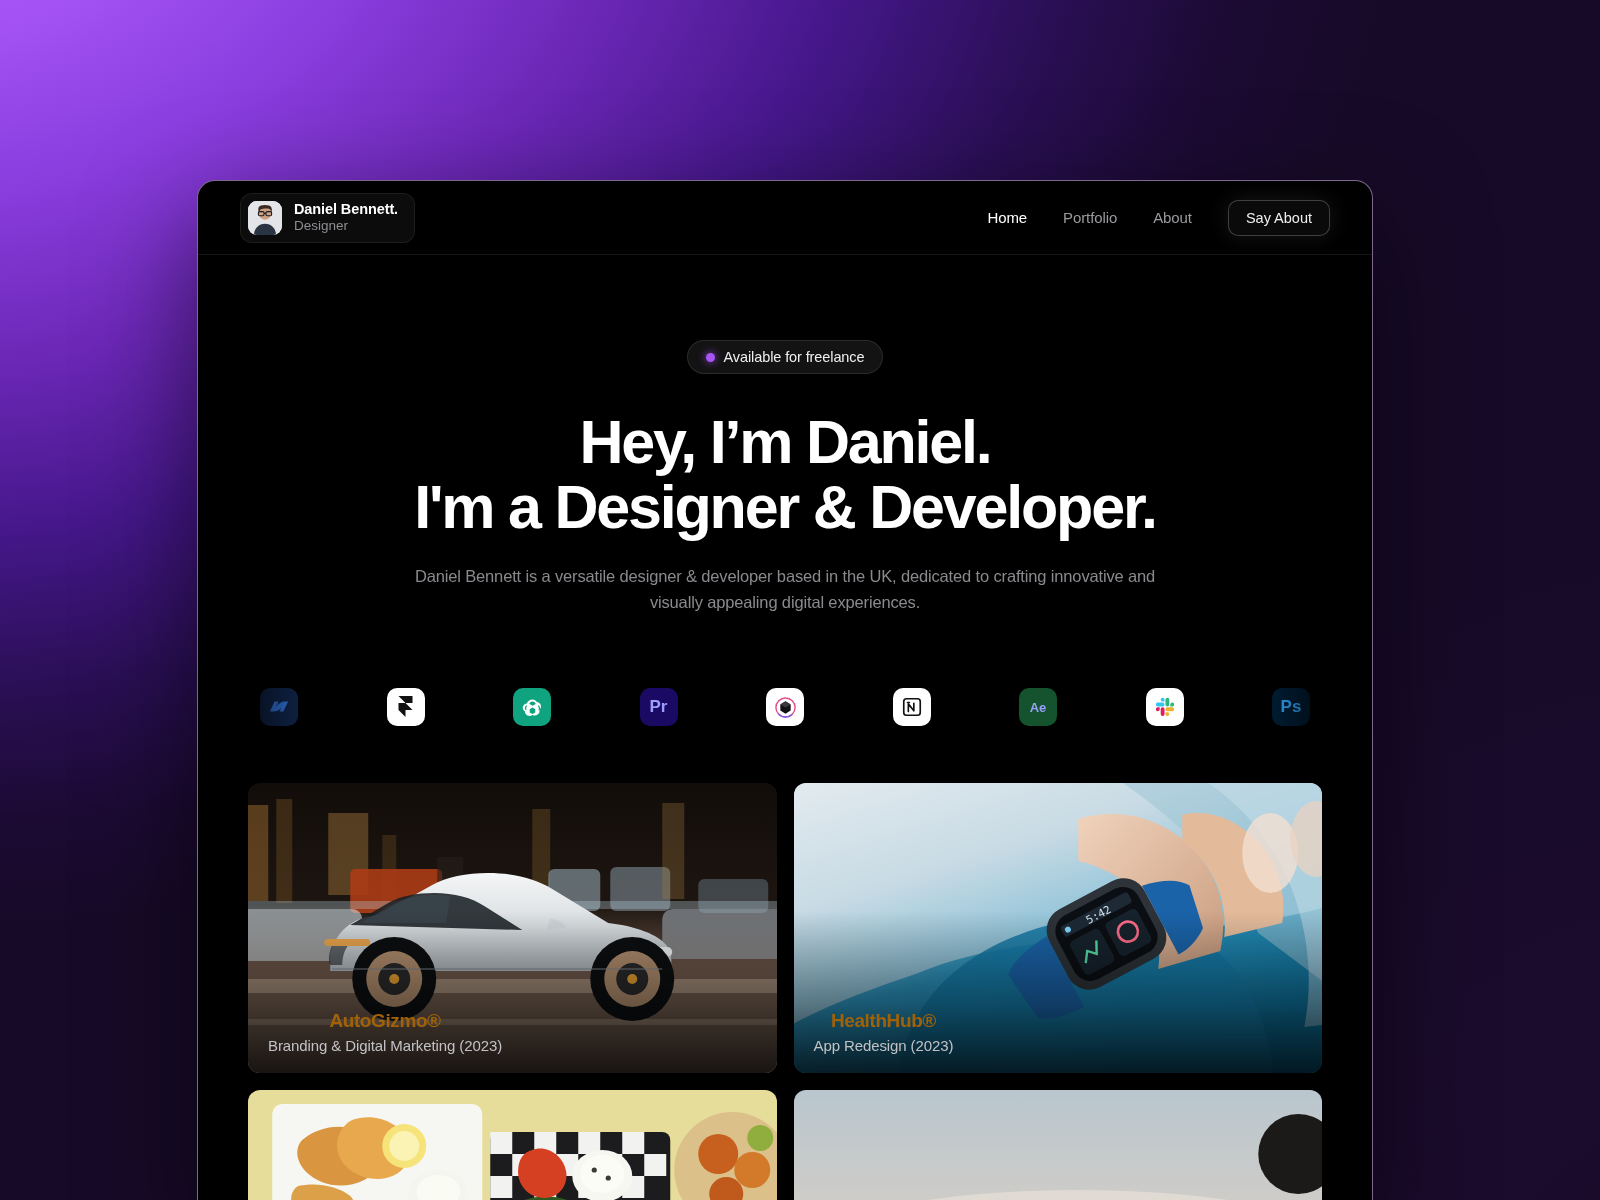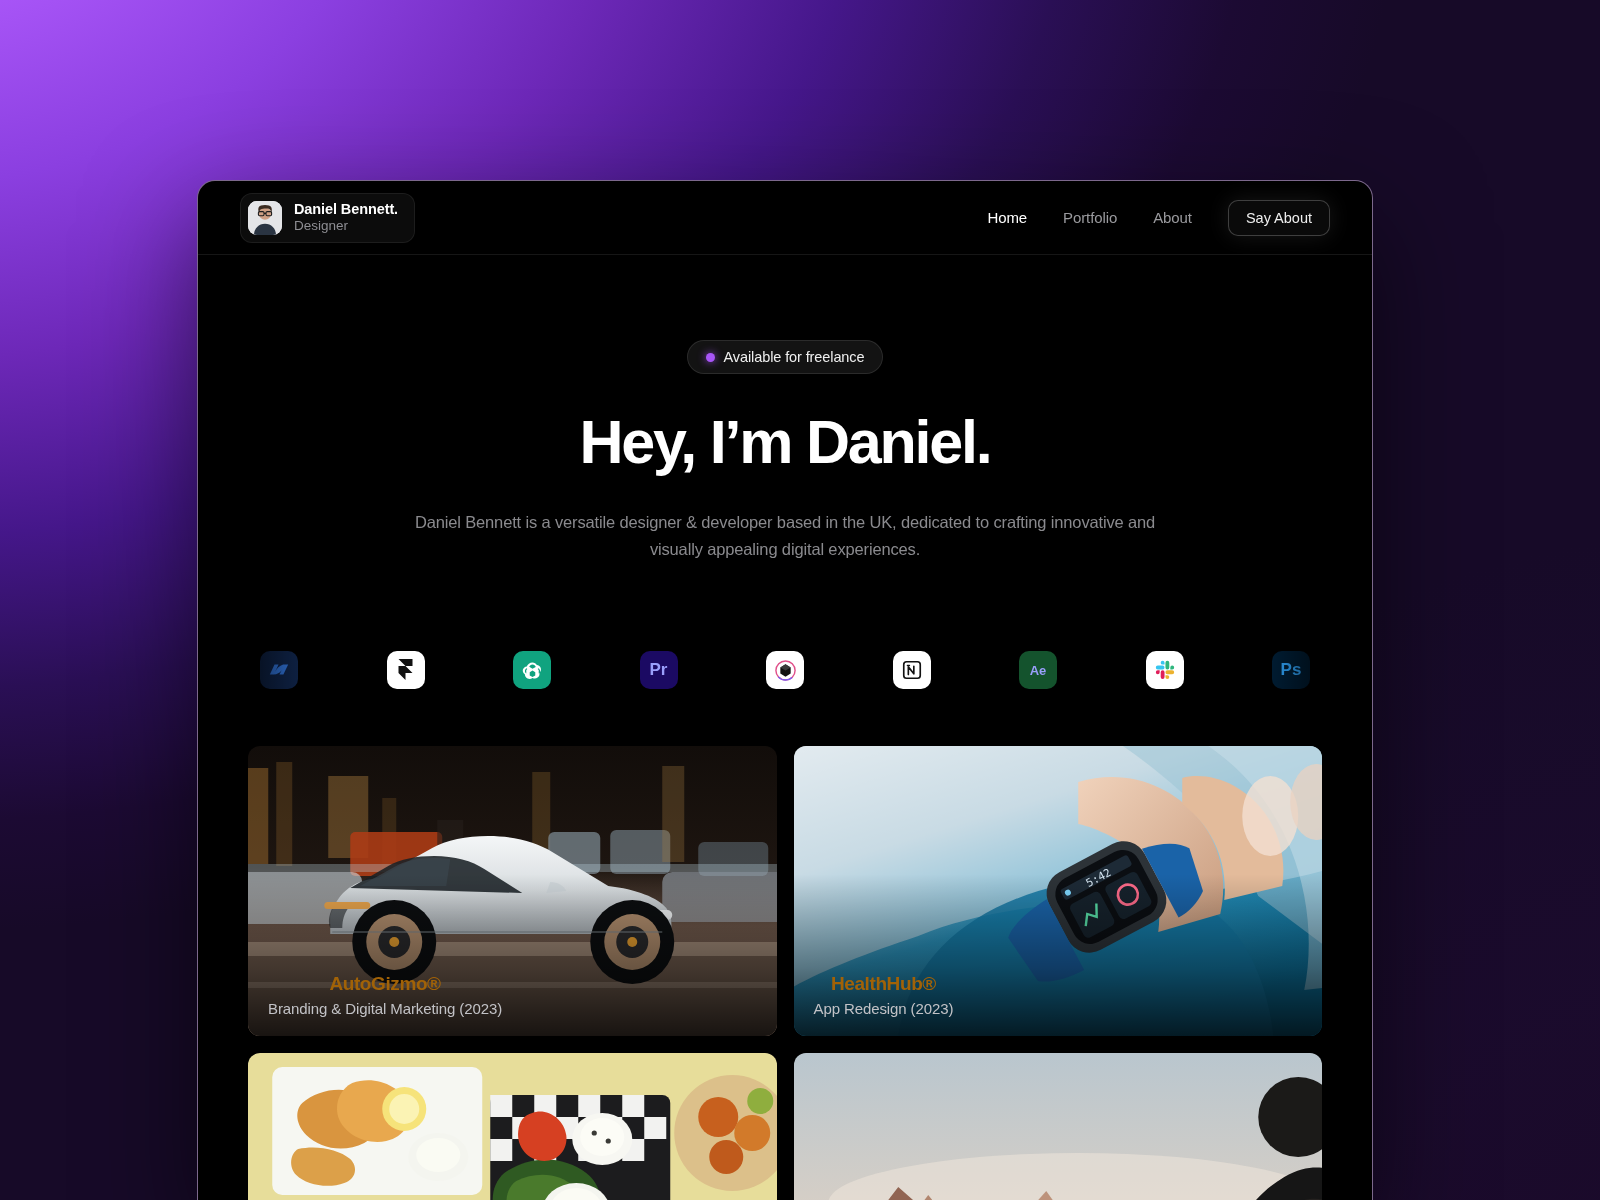--- a/index.html
+++ b/index.html
@@ -88,39 +88,38 @@
     box-shadow:0 0 9px rgba(168,85,247,0.85); flex:none; }
   .badge-text{ color:#efefef; font-size:14.5px; letter-spacing:-0.1px; }
 
   .headline{
     color:#fff; font-weight:700;
     font-size:61px; line-height:1.07; letter-spacing:-2.2px;
   }
   .headline .l2{ white-space:nowrap; }
 
   .subtitle{
-    margin:34px auto 0;
+    margin:22px auto 0;
     max-width:760px;
     color:#8a8a8e;
     font-size:16.5px; line-height:1.6; letter-spacing:-0.15px;
   }
 
   
   .tools{
     margin-top:73px;
     display:flex; align-items:center; justify-content:space-between;
     padding:0 62px;
     position:relative;
   }
   .tool{
     width:38px; height:38px; border-radius:10px;
     display:flex; align-items:center; justify-content:center;
     font-size:16px; font-weight:700; flex:none;
     position:relative;
-    margin-top:16px;
   }
   .tool svg{ display:block; }
   .tools::before,.tools::after{
     content:""; position:absolute; top:-16px; bottom:-16px; width:110px; z-index:3; pointer-events:none;
   }
   .tools::before{ left:0; background:linear-gradient(90deg,#000 8%,rgba(0,0,0,0) 100%); }
   .tools::after{ right:0; background:linear-gradient(270deg,#000 8%,rgba(0,0,0,0) 100%); }
 
   
   .work{
@@ -180,20 +179,21 @@
 
   <div class="hero">
 
     <div class="badge">
       <span class="badge-dot"></span>
       <span class="badge-text">Available for freelance</span>
     </div>
 
     <h1 class="headline">
       <div>Hey, I’m Daniel.</div>
+      <div class="l2">I'm a Designer &amp; Developer.</div>
     </h1>
 
     <p class="subtitle">Daniel Bennett is a versatile designer &amp; developer based in the UK, dedicated to crafting innovative and visually appealing digital experiences.</p>
 
     
     <div class="tools">
 
       <div class="tool" style="background:#0f2347">
         <svg width="22" height="22" viewBox="0 0 24 24">
           <path d="M22 6l-5.2 11h-4.3l2.2-4.5h-.1C12.8 15.2 10 16.6 6 17H2l5.1-11h4.4l-3.4 7.3h.1C9.5 10.4 12.4 7.5 16.5 6z" fill="#2f6fd0"></path>

